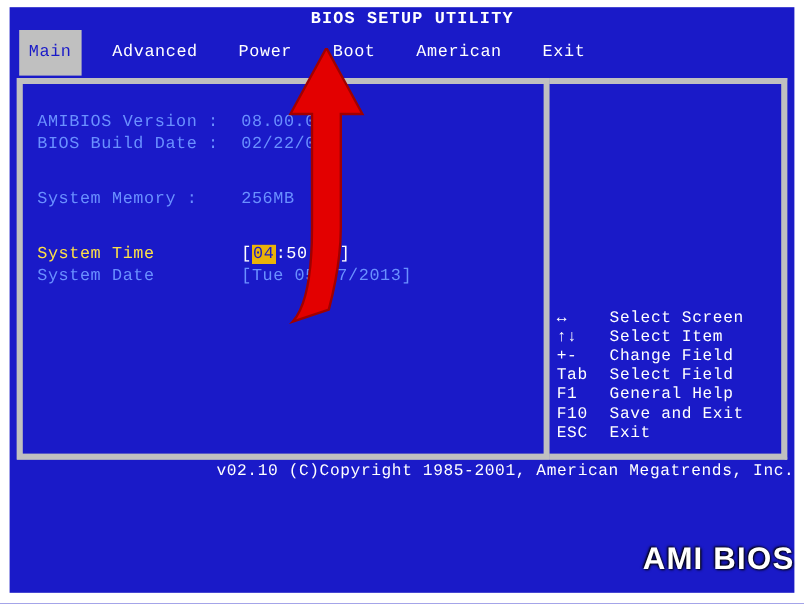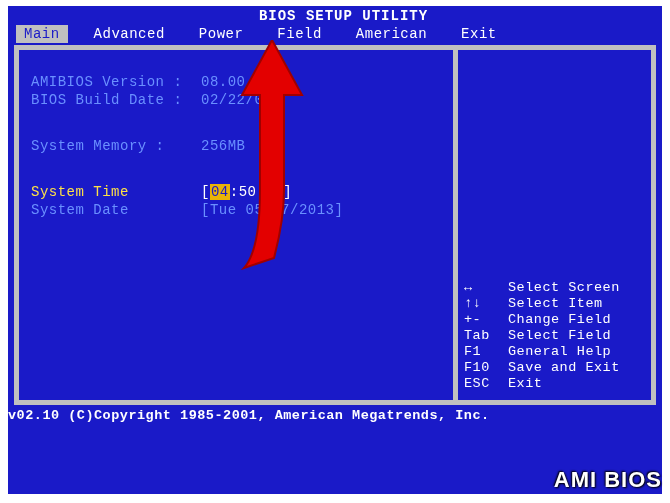--- a/index.html
+++ b/index.html
@@ -29,32 +29,32 @@
     font-weight: bold;
     padding: 2px 0 1px 17px;
     letter-spacing: 1px;
   }
   .menu-bar {
     display: flex;
     padding: 0 8px 2px 8px;
     color: #fff;
   }
   .menu-item {
-    padding: 1px 8px;
+    padding: 11px 8px;
     margin-right: 18px;
     cursor: pointer;
     letter-spacing: 0.5px;
   }
   .menu-item.selected {
     background: #c0c0c0;
     color: #1a1ac8;
   }
   .panels {
     display: flex;
-    height: 360px;
+    height: 318px;
     box-sizing: border-box;
     padding: 0 6px;
     gap: 0;
   }
   .panel-left {
     flex: 1;
     border: 2px solid #c0c0c0;
     box-sizing: border-box;
     position: relative;
     background: #c0c0c0;
@@ -112,61 +112,60 @@
     color: #ffffff;
     font-size: 13.5px;
     letter-spacing: 0.5px;
   }
   .help-row {
     display: flex;
     margin: 1px 0;
   }
   .help-key { width: 44px; }
   .footer {
-    text-align: left;
+    text-align: right;
     color: #ffffff;
     padding: 3px 0;
     font-size: 13.5px;
     letter-spacing: 0.5px;
-    font-weight: bold;
   }
   .arrow {
     position: absolute;
     left: 232px;
     top: 40px;
     width: 80px;
     height: 230px;
     pointer-events: none;
     z-index: 5;
   }
   .watermark {
     position: absolute;
     right: 8px;
-    bottom: 10px;
+    bottom: 22px;
     font-family: Arial, sans-serif;
     font-weight: 900;
-    font-size: 22px;
+    font-size: 26px;
     color: #ffffff;
     text-shadow: 1px 1px 2px #000, -1px -1px 2px #000;
     letter-spacing: 1px;
     z-index: 10;
   }
 </style>
 </head>
 <body>
 
 <div class="bios-screen">
 
   <div class="title-bar">BIOS SETUP UTILITY</div>
 
   <div class="menu-bar">
     <div class="menu-item selected">Main</div>
     <div class="menu-item">Advanced</div>
     <div class="menu-item">Power</div>
-    <div class="menu-item">Field</div>
+    <div class="menu-item">Boot</div>
     <div class="menu-item">American</div>
     <div class="menu-item">Exit</div>
   </div>
 
   <div class="panels">
     <div class="panel-left">
       <div class="panel-left-inner">
 
         <div class="info-row">
           <span class="info-label">AMIBIOS Version :</span>

